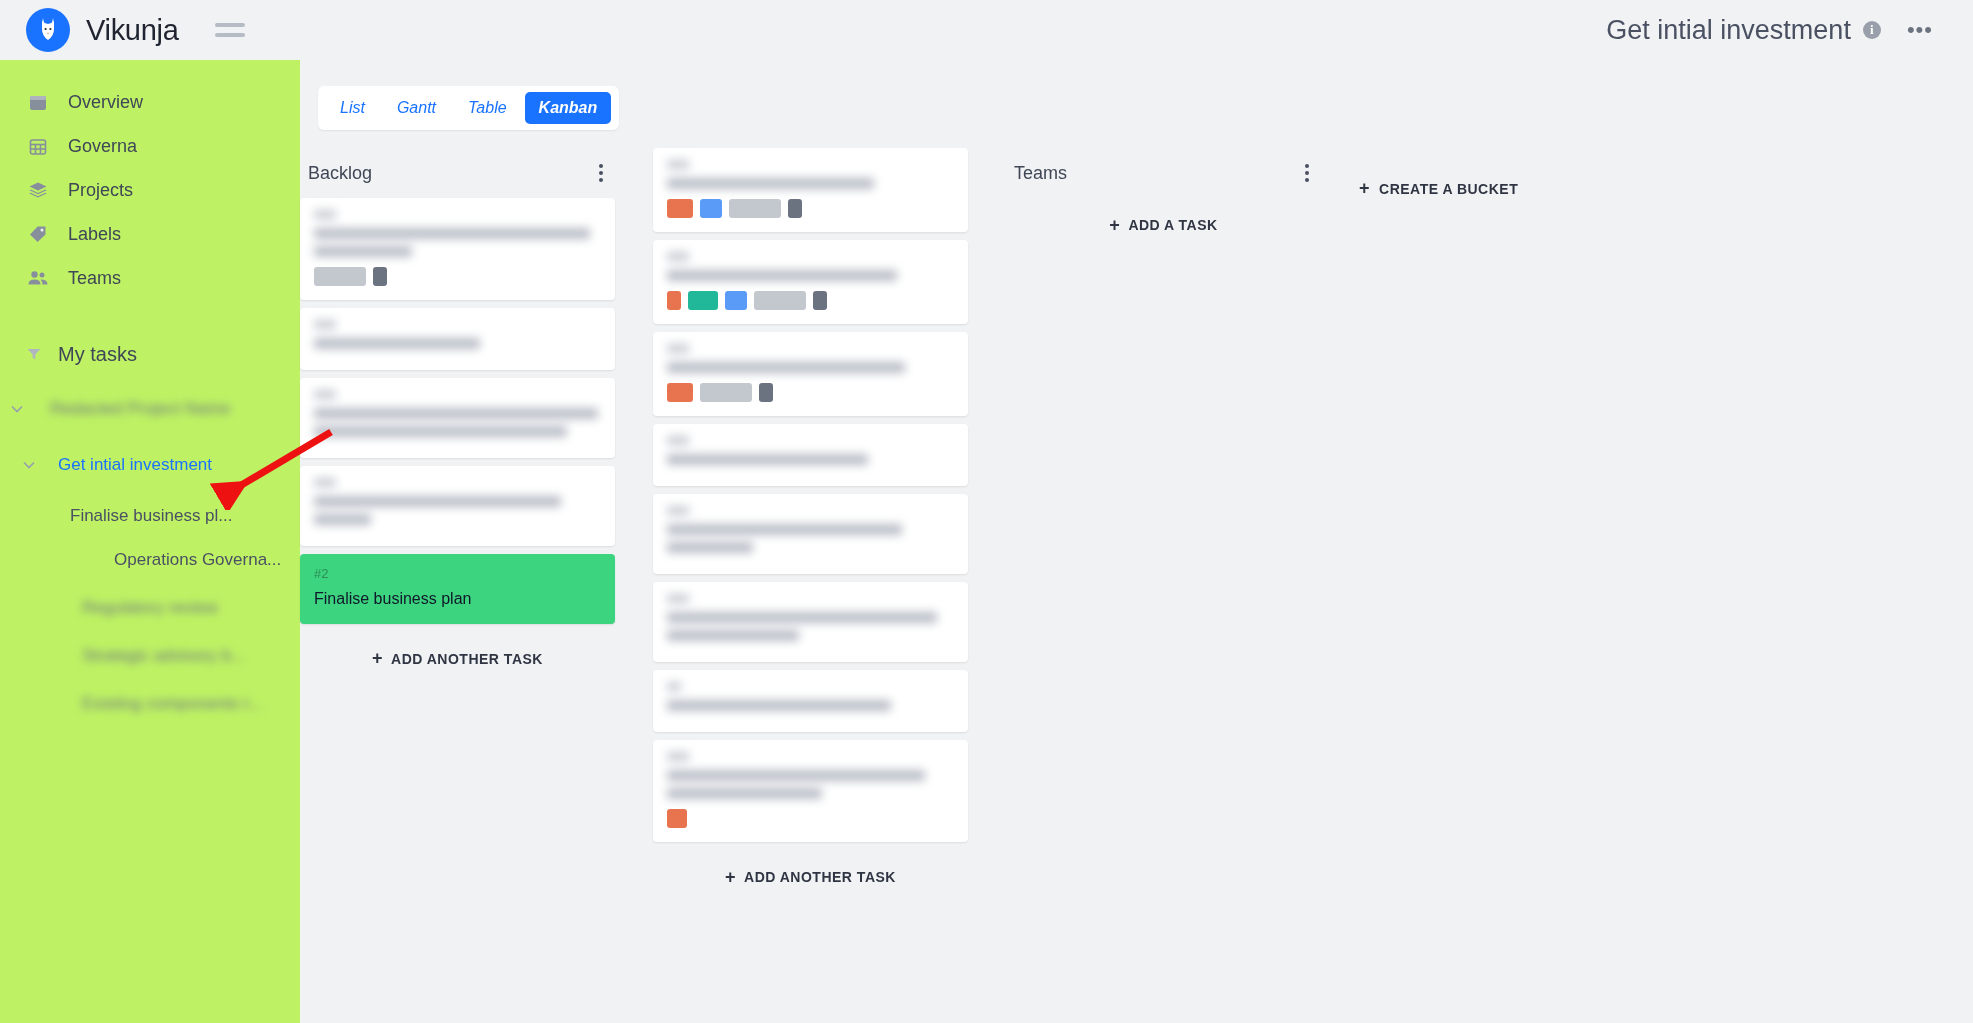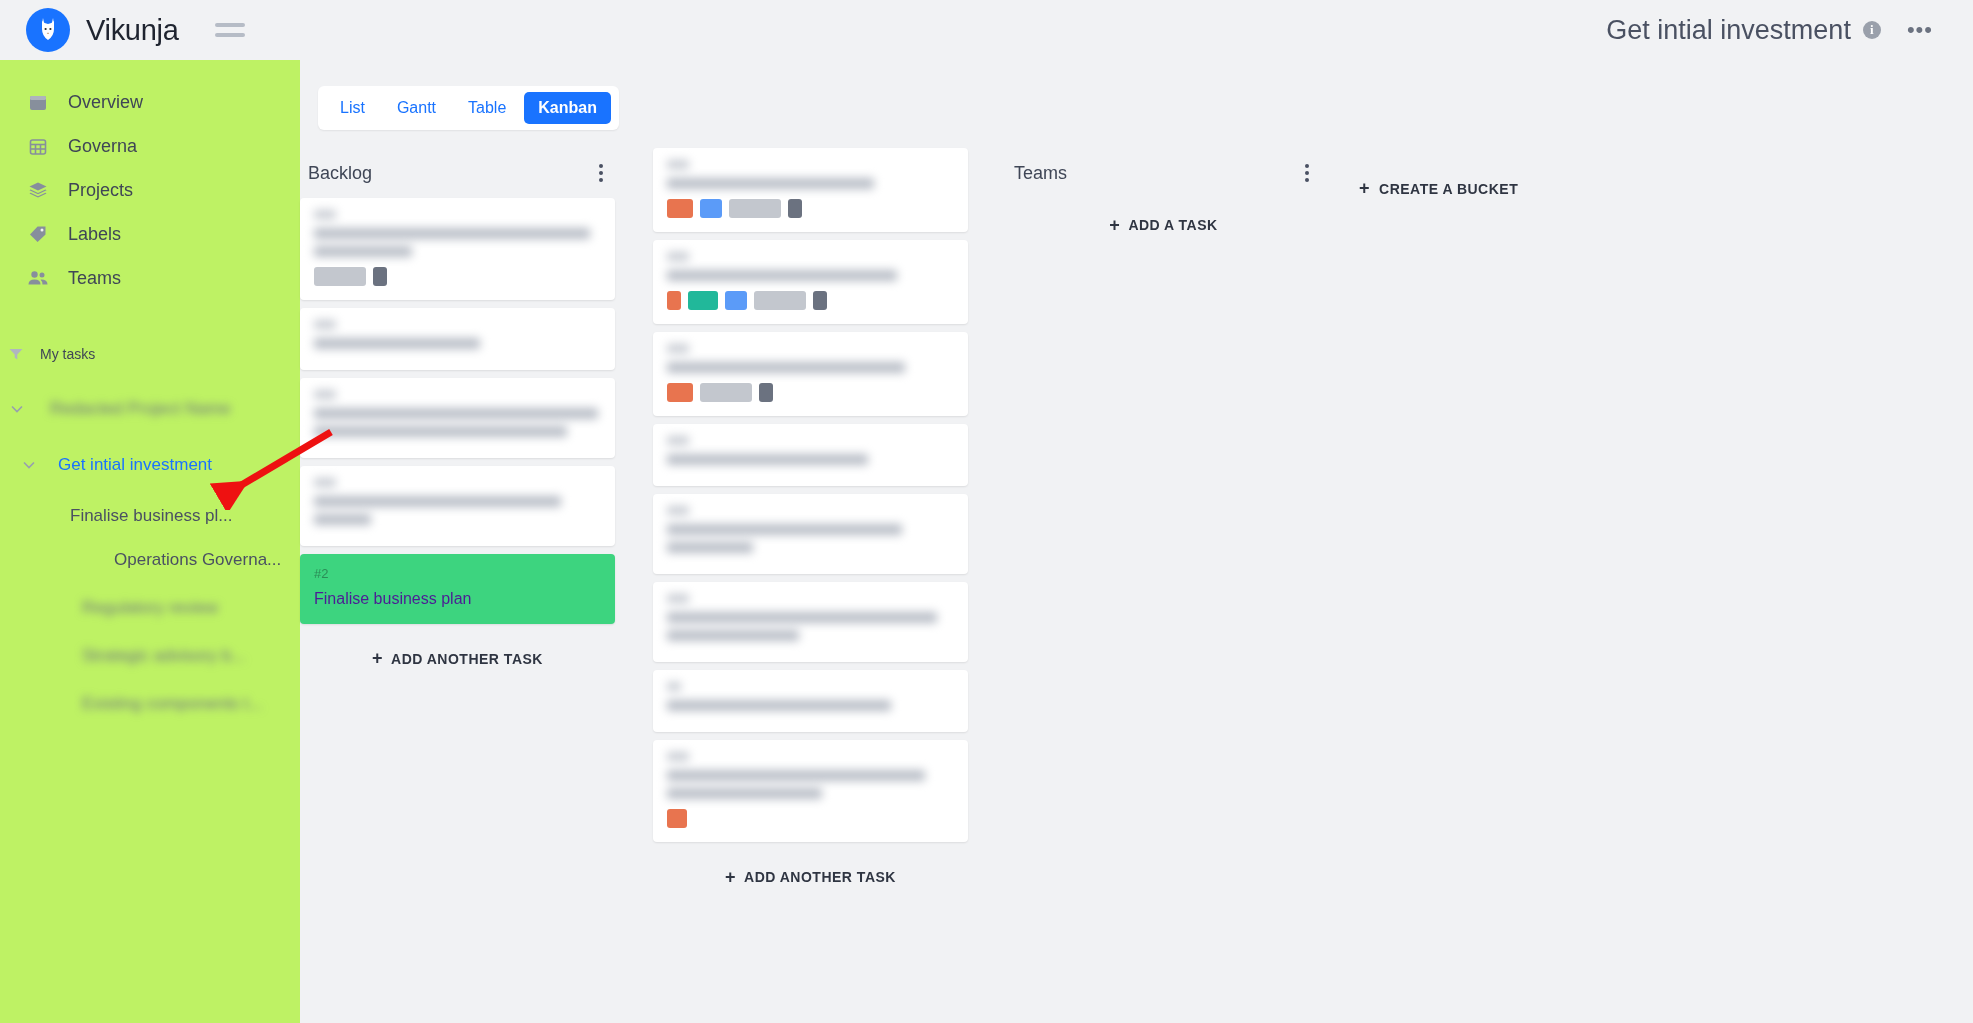--- a/index.html
+++ b/index.html
@@ -60,22 +60,22 @@
   .nav-icon {
     width: 24px; height: 24px; margin-right: 18px;
     display: flex; align-items: center; justify-content: center;
     color: #878f9c;
   }
   .nav-icon svg { display: block; }
 
   .section-gap { height: 34px; }
 
   .mytasks-row {
-    display: flex; align-items: center; padding-left: 8px;
-    height: 40px; color: #3f4656; font-size: 14px; cursor: pointer;
+    display: flex; align-items: center; padding-left: 26px;
+    height: 40px; color: #3f4656; font-size: 20px; cursor: pointer;
   }
   .filter-ico { margin-right: 16px; color: #b0b6c0; display:flex; }
 
   .proj-row {
     display: flex; align-items: center; min-height: 42px;
     font-size: 17px; cursor: pointer; position: relative;
   }
   .chev {
     width: 22px; height: 22px; color: #98a0ad; flex: 0 0 22px;
     display: flex; align-items: center; justify-content: center;
@@ -102,20 +102,21 @@
   .view-switch {
     position: absolute; top: 26px; left: 18px;
     background: #fff; border-radius: 6px;
     padding: 6px 8px; display: flex; align-items: center; gap: 4px;
     box-shadow: 0 1px 2px rgba(0,0,0,0.07);
   }
   .view-btn {
     padding: 7px 14px; border-radius: 5px; font-size: 16px;
     color: #1973ff; cursor: pointer; background: transparent; border: none;
     font-family: "Liberation Sans", sans-serif;
+    font-style: italic;
   }
   .view-btn.active { background: #1973ff; color: #fff; font-weight: 700; }
 
   .board {
     position: absolute; top: 88px; left: 0; width: 1673px; height: 875px;
     display: flex; align-items: flex-start; padding-left: 0px;
   }
   .bucket { width: 315px; margin-right: 38px; flex: 0 0 315px; }
   .bucket-head {
     display: flex; align-items: center; justify-content: space-between;
@@ -143,21 +144,21 @@
   .badge-blue { background: #5b9bf8; width: 22px; }
   .badge-teal { background: #21b89a; width: 30px; }
   .badge-gray { background: #c3c7ce; width: 52px; }
   .badge-dark { background: #6b7280; width: 14px; }
   .card-blur { filter: blur(4.6px); user-select: none; }
   .bl-line { height: 11px; background: #b9bec7; border-radius: 2px; margin-bottom: 7px; }
   .bl-id { height: 9px; width: 22px; background: #c8ccd3; border-radius: 2px; margin-bottom: 9px; }
 
   .card-highlight { background: #3dd47f; }
   .card-highlight .card-id { color: #2b8d57; }
-  .card-highlight .card-title { color: #4c1d95; }
+  .card-highlight .card-title { color: #0f172a; }
 
   .add-task-btn {
     display: flex; align-items: center; justify-content: center; gap: 8px;
     height: 46px; margin-top: 12px; font-size: 14px; font-weight: 700;
     letter-spacing: 0.5px; color: #2f3542; cursor: pointer;
   }
   .add-task-plus { font-size: 18px; font-weight: 700; }
   .add-a-task { margin-top: 4px; }
 
   .create-bucket {

